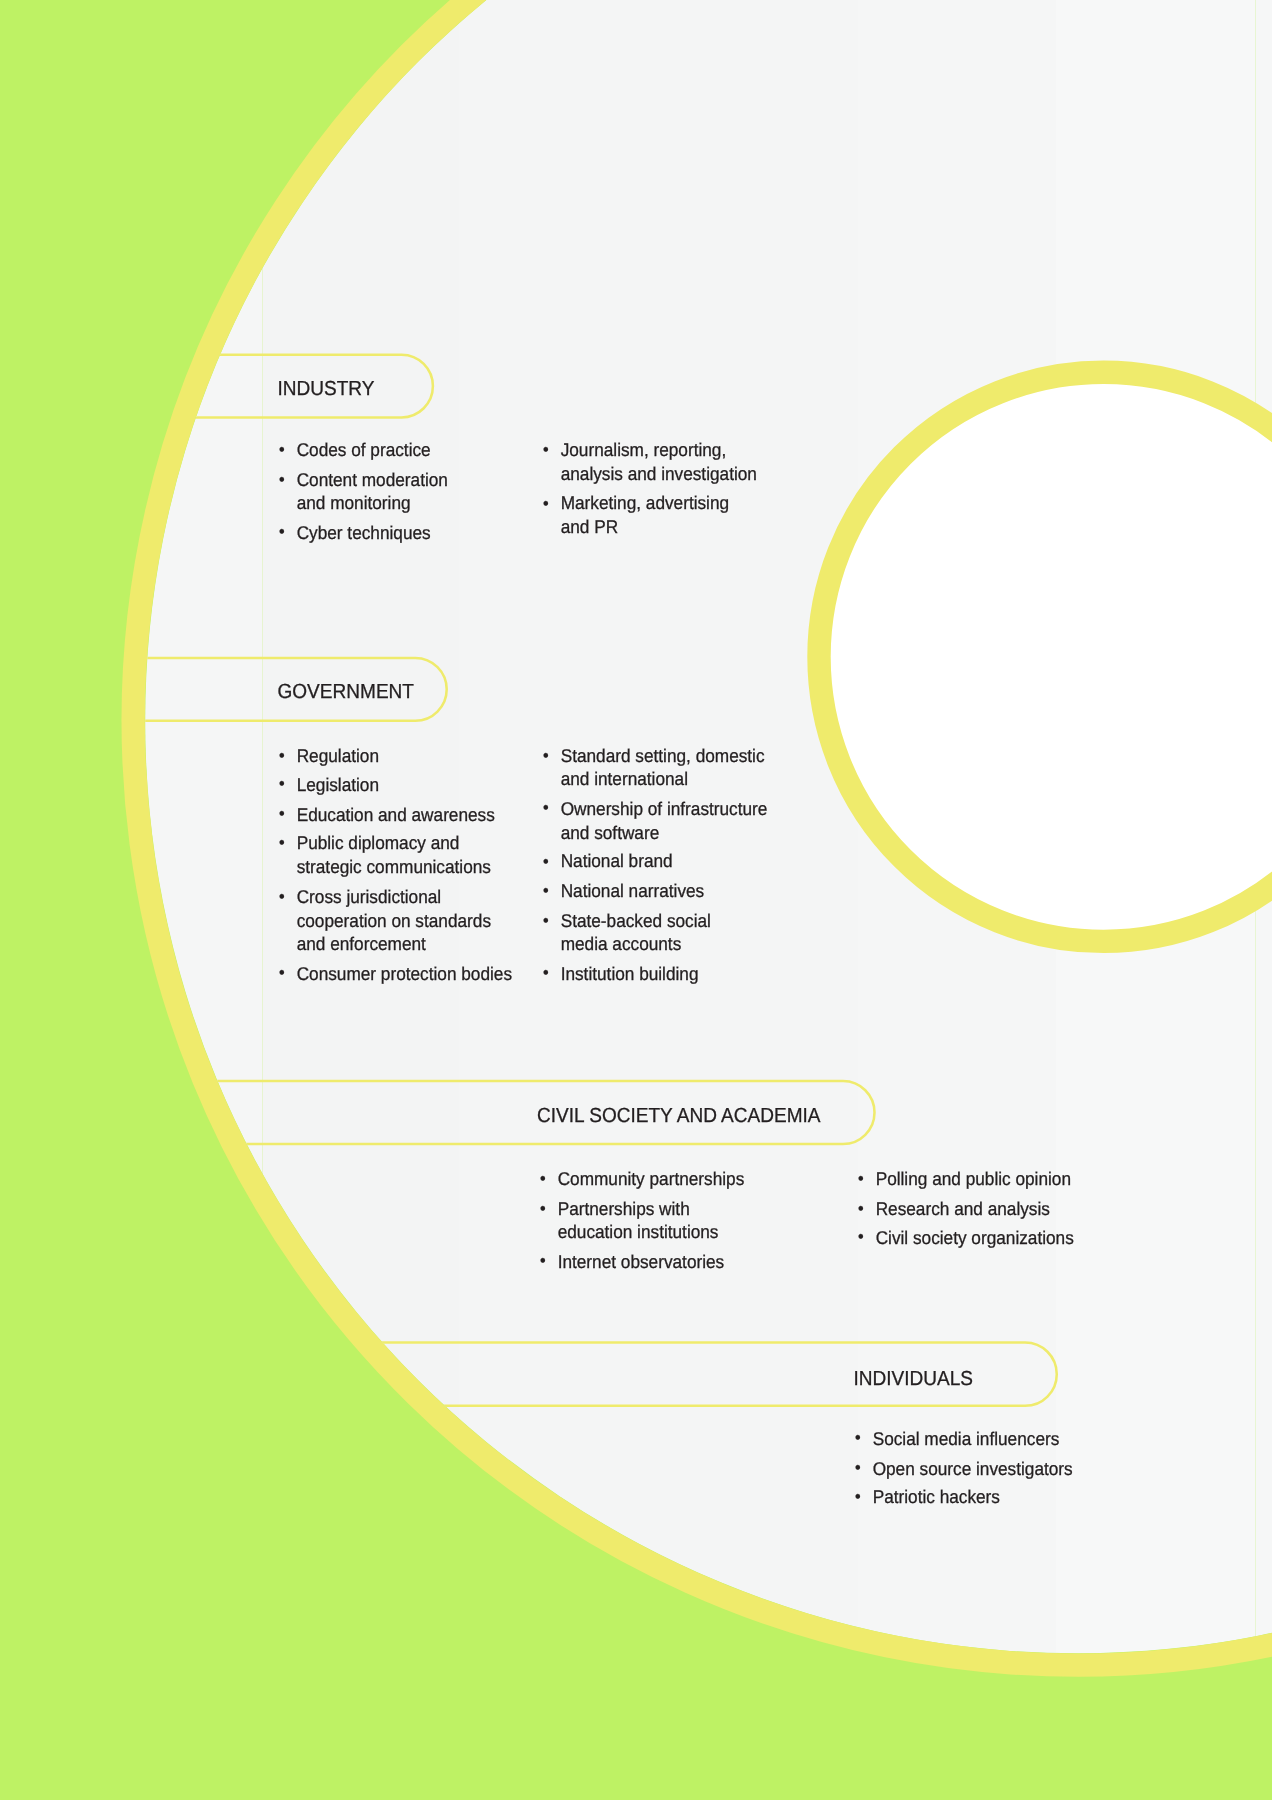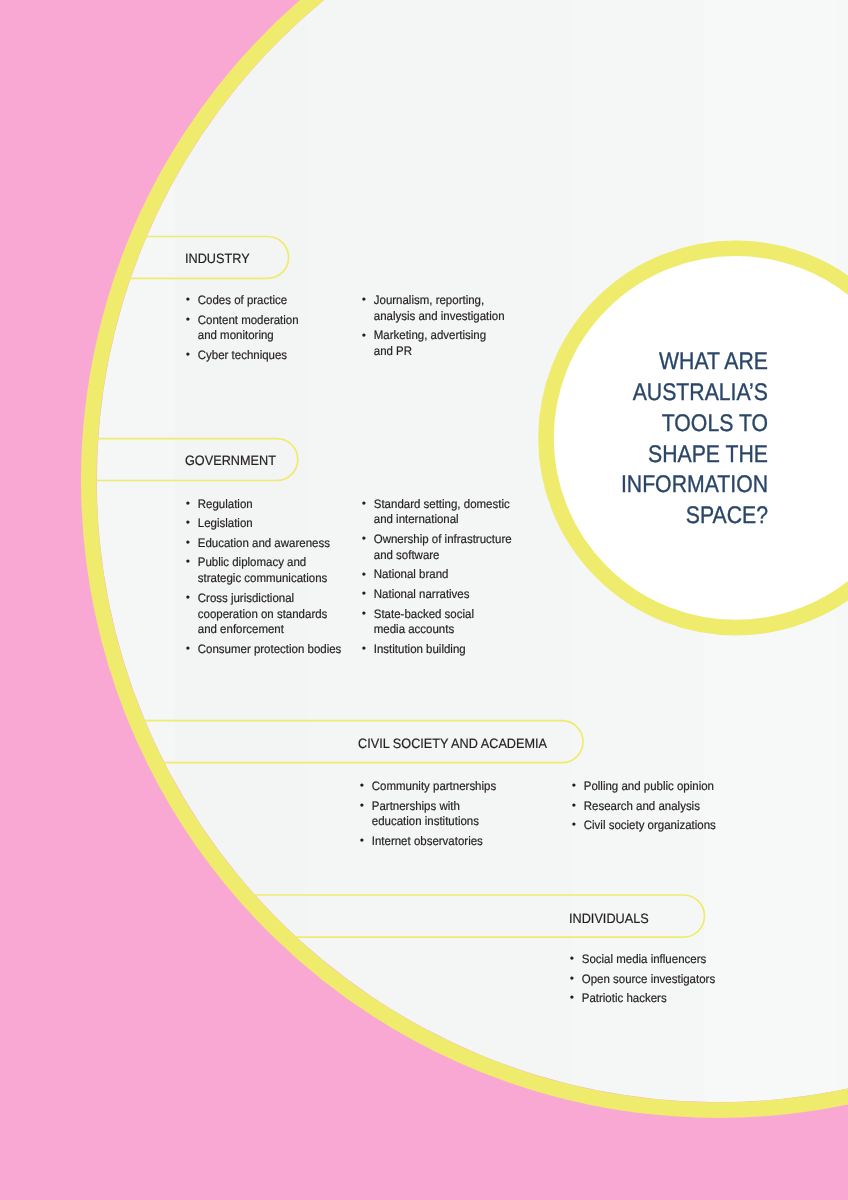--- a/index.html
+++ b/index.html
@@ -1,19 +1,19 @@
 <!DOCTYPE html>
 <html><head>
 <meta charset="utf-8">
 <style>
   html,body{margin:0;padding:0;}
   body{width:848px;height:1200px;background:#ffffff;
        font-family:"Liberation Sans",sans-serif;overflow:hidden;
        -webkit-font-smoothing:antialiased;text-rendering:geometricPrecision;}
-  #stage{position:relative;width:848px;height:1200px;overflow:hidden;background:#f9a8d4;}
+  #stage{position:relative;width:848px;height:1200px;overflow:hidden;background:#bef264;}
   .layer{position:absolute;left:0;top:0;width:848px;height:1200px;}
   .txt{position:absolute;}
   .cat-label{font-size:13.55px;letter-spacing:0;color:#231f20;white-space:nowrap;line-height:1;
               transform:scaleX(0.937);transform-origin:left top;
               -webkit-text-stroke:0.2px #231f20;}
   .bullets{position:absolute;font-size:12.28px;letter-spacing:0;line-height:15.9px;color:#231f20;
            transform:scaleX(0.936);transform-origin:left top;
            -webkit-text-stroke:0.2px #231f20;}
   .bullets .li{position:relative;padding-left:11.5px;margin-bottom:3.65px;white-space:nowrap;}
   .bullets .li .dot{position:absolute;left:-1.1px;top:0.3px;font-size:11.5px;}
@@ -98,22 +98,14 @@
         <div class="li"><span class="dot">•</span><span><span>Polling and public opinion</span></span></div>
         <div class="li"><span class="dot">•</span><span><span>Research and analysis</span></span></div>
         <div class="li"><span class="dot">•</span><span><span>Civil society organizations</span></span></div>
       </div>
     <div class="bullets" id="b3c2" style="left:571px;top:952px;width:170px;">
         <div class="li"><span class="dot">•</span><span><span>Social media influencers</span></span></div>
         <div class="li"><span class="dot">•</span><span><span>Open source investigators</span></span></div>
         <div class="li"><span class="dot">•</span><span><span>Patriotic hackers</span></span></div>
       </div>
 
-    <div class="txt" id="titlebox" style="left:566px;top:347.2px;width:202px;">
-        <div class="title-line">WHAT ARE</div>
-        <div class="title-line">AUSTRALIA’S</div>
-        <div class="title-line">TOOLS TO</div>
-        <div class="title-line">SHAPE THE</div>
-        <div class="title-line">INFORMATION</div>
-        <div class="title-line">SPACE?</div>
-      </div>
   </div>
 </div>
 
 </body></html>

